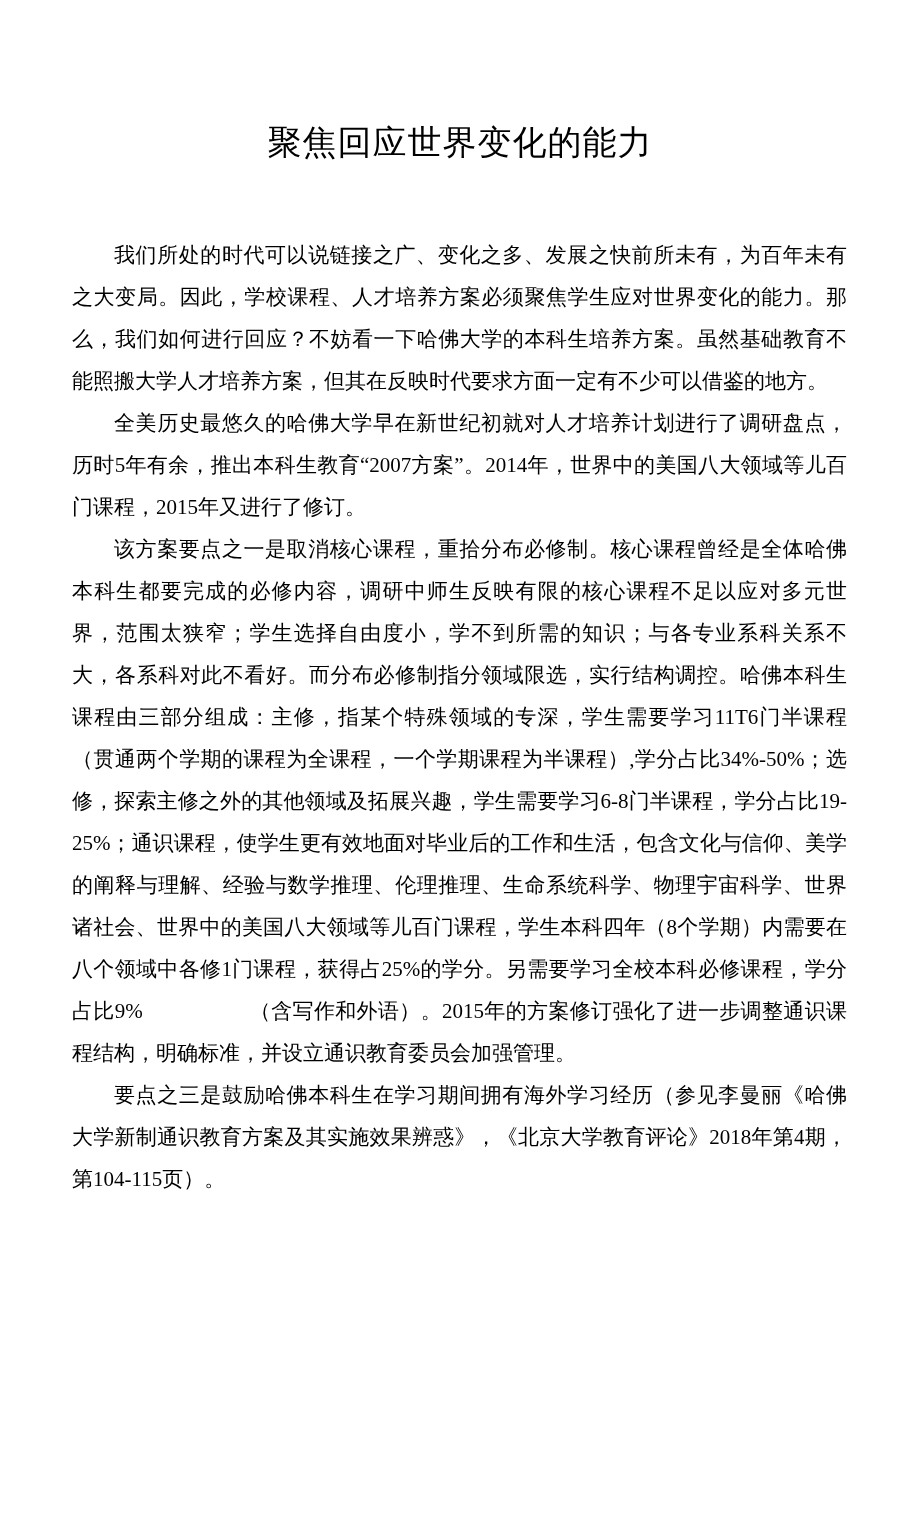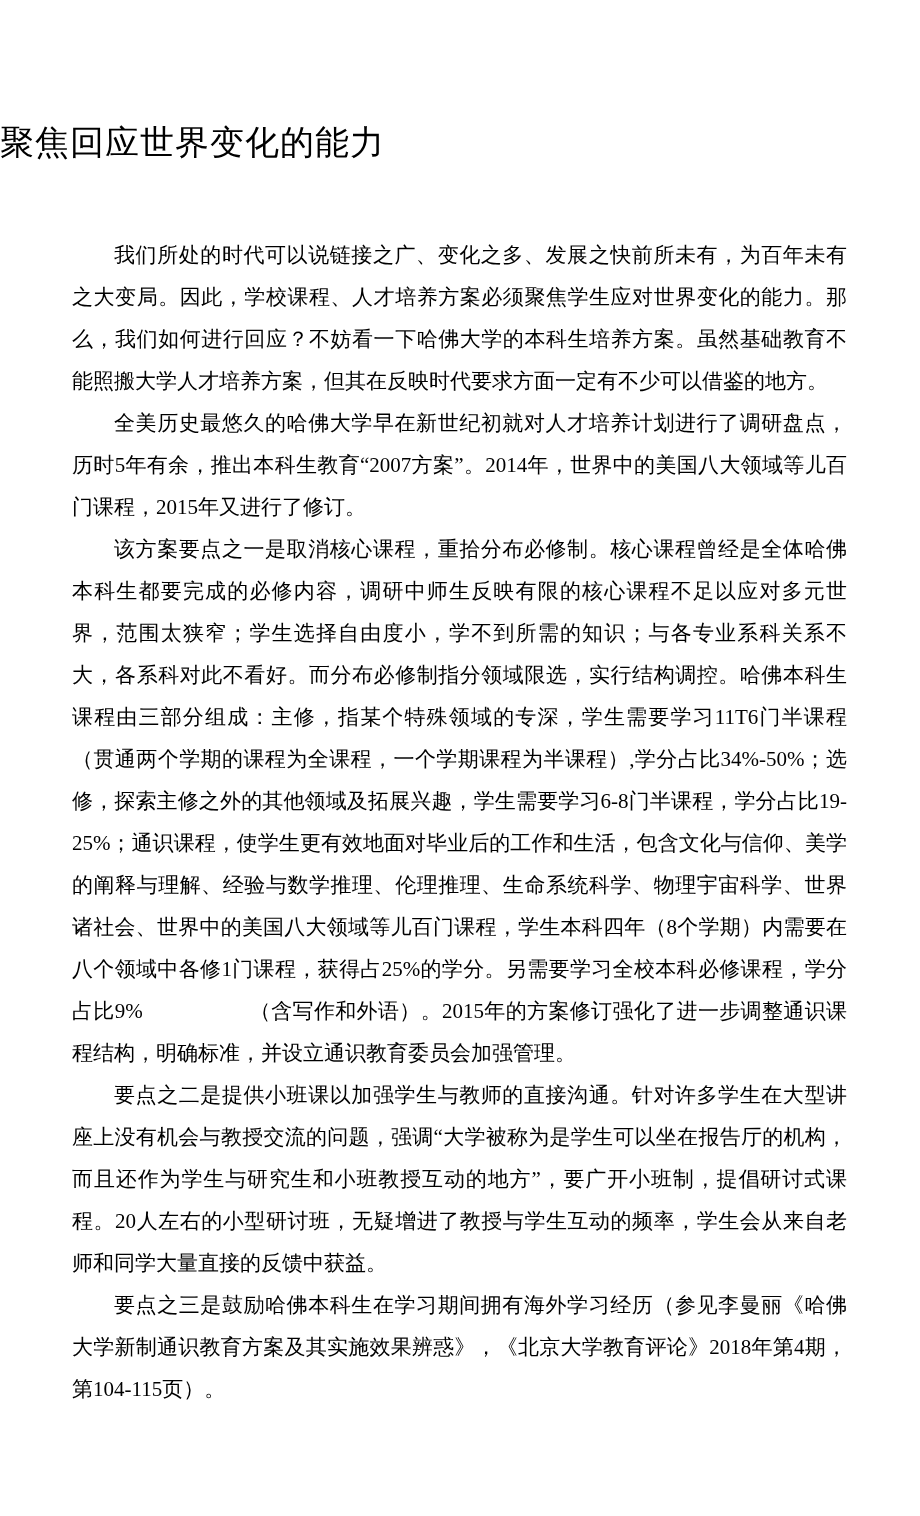--- a/index.html
+++ b/index.html
@@ -12,21 +12,21 @@
     background: #ffffff;
     color: #000000;
     font-family: "Liberation Serif", serif;
     overflow: hidden;
   }
   .doc-title {
     position: absolute;
     top: 120px;
     left: 0;
     width: 100%;
-    text-align: left;
+    text-align: center;
     font-size: 34px;
     line-height: 46px;
     font-weight: normal;
     letter-spacing: 1px;
   }
   .doc-body {
     position: absolute;
     top: 234px;
     left: 72px;
     width: 775px;
@@ -42,16 +42,15 @@
 </head>
 <body>
 
 <div class="page">
   <h1 class="doc-title">聚焦回应世界变化的能力</h1>
 
   <div class="doc-body">
     <p class="para">我们所处的时代可以说链接之广、变化之多、发展之快前所未有，为百年未有之大变局。因此，学校课程、人才培养方案必须聚焦学生应对世界变化的能力。那么，我们如何进行回应？不妨看一下哈佛大学的本科生培养方案。虽然基础教育不能照搬大学人才培养方案，但其在反映时代要求方面一定有不少可以借鉴的地方。</p>
     <p class="para">全美历史最悠久的哈佛大学早在新世纪初就对人才培养计划进行了调研盘点，历时5年有余，推出本科生教育“2007方案”。2014年，世界中的美国八大领域等儿百门课程，2015年又进行了修订。</p>
     <p class="para">该方案要点之一是取消核心课程，重拾分布必修制。核心课程曾经是全体哈佛本科生都要完成的必修内容，调研中师生反映有限的核心课程不足以应对多元世界，范围太狭窄；学生选择自由度小，学不到所需的知识；与各专业系科关系不大，各系科对此不看好。而分布必修制指分领域限选，实行结构调控。哈佛本科生课程由三部分组成：主修，指某个特殊领域的专深，学生需要学习11T6门半课程（贯通两个学期的课程为全课程，一个学期课程为半课程）,学分占比34%-50%；选修，探索主修之外的其他领域及拓展兴趣，学生需要学习6-8门半课程，学分占比19-25%；通识课程，使学生更有效地面对毕业后的工作和生活，包含文化与信仰、美学的阐释与理解、经验与数学推理、伦理推理、生命系统科学、物理宇宙科学、世界诸社会、世界中的美国八大领域等儿百门课程，学生本科四年（8个学期）内需要在八个领域中各修1门课程，获得占25%的学分。另需要学习全校本科必修课程，学分占比9%　　　　　（含写作和外语）。2015年的方案修订强化了进一步调整通识课程结构，明确标准，并设立通识教育委员会加强管理。</p>
-    <p class="para">要点之二是提供小班课以加强学生与教师的直接沟通。针对许多学生在大型讲座上没有机会与教授交流的问题，强调“大学被称为是学生可以坐在报告厅的机构，而且还作为学生与研究生和小班教授互动的地方”，要广开小班制，提倡研讨式课程。20人左右的小型研讨班，无疑增进了教授与学生互动的频率，学生会从来自老师和同学大量直接的反馈中获益。</p>
     <p class="para">要点之三是鼓励哈佛本科生在学习期间拥有海外学习经历（参见李曼丽《哈佛大学新制通识教育方案及其实施效果辨惑》，《北京大学教育评论》2018年第4期，第104-115页）。</p>
   </div>
 </div>
 
 </body></html>

